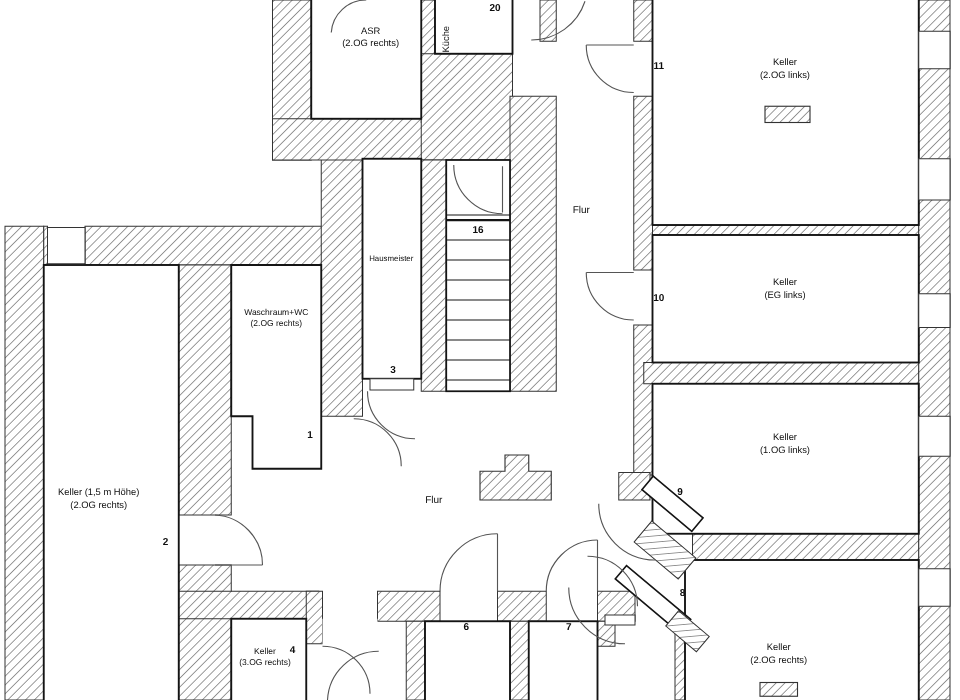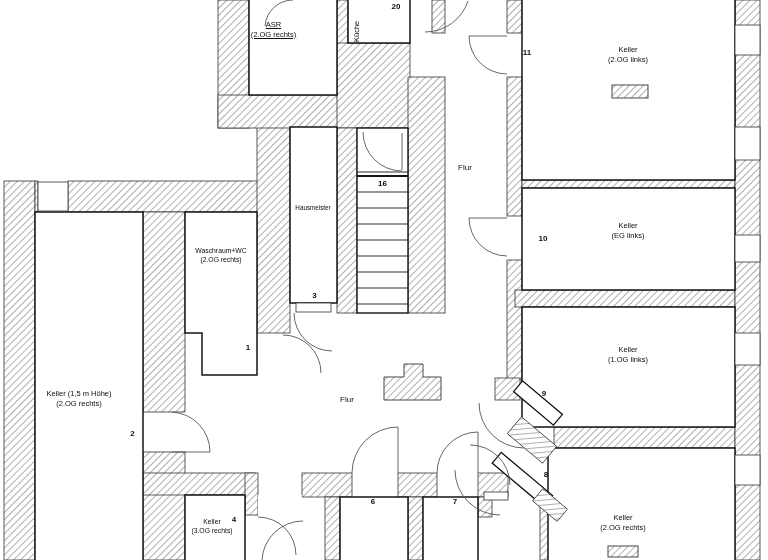--- a/index.html
+++ b/index.html
@@ -143,21 +143,21 @@
       <line x1="398" y1="427" x2="398" y2="473"></line>
       <path d="M352,473 A46,46 0 0 1 398,427"></path>
       <line x1="478" y1="432" x2="478" y2="473"></line>
       <path d="M437,473 A41,41 0 0 1 478,432"></path>
       <path d="M479,403 A45,45 0 0 0 524,448"></path>
       <path d="M455,470 A45,45 0 0 0 500,515"></path>
       <path d="M470,445 A40,40 0 0 1 510,485"></path>
     </g>
   </svg>
 
-  <div class="lbl room-name" style="left:238px; top:20px; width:71px;text-decoration:underline;">
+  <div class="lbl room-name" style="left:261px; top:20px; width:71px;">
     <span>ASR</span>
     <span class="sub">(2.OG rechts)</span>
   </div>
 
   <div class="vtext" style="left:352px; top:42px;">
     <span>Küche</span>
   </div>
 
   <div class="lbl xs" style="left:288px; top:204px; width:50px;">
     <span>Hausmeister</span>
@@ -206,19 +206,19 @@
     <span>Flur</span>
   </div>
 
   <div class="num" style="left:241px; top:343px; width:14px;">1</div>
   <div class="num" style="left:125px; top:429px; width:15px;">2</div>
   <div class="num" style="left:227px; top:515px; width:14px;">4</div>
   <div class="num" style="left:366px; top:497px; width:14px;">6</div>
   <div class="num" style="left:448px; top:497px; width:14px;">7</div>
   <div class="num" style="left:538px; top:470px; width:16px;">8</div>
   <div class="num" style="left:536px; top:389px; width:16px;">9</div>
-  <div class="num" style="left:517px; top:234px; width:20px;margin-left:16px;">10</div>
+  <div class="num" style="left:517px; top:234px; width:20px;">10</div>
   <div class="num" style="left:517px; top:48px;  width:20px;">11</div>
   <div class="num" style="left:388px; top:2px;   width:16px;">20</div>
   <div class="num" style="left:374px; top:179px; width:17px;text-align:center;">16</div>
   <div class="num" style="left:306px; top:291px; width:17px;">3</div>
 
 </div>
 
 </body></html>

